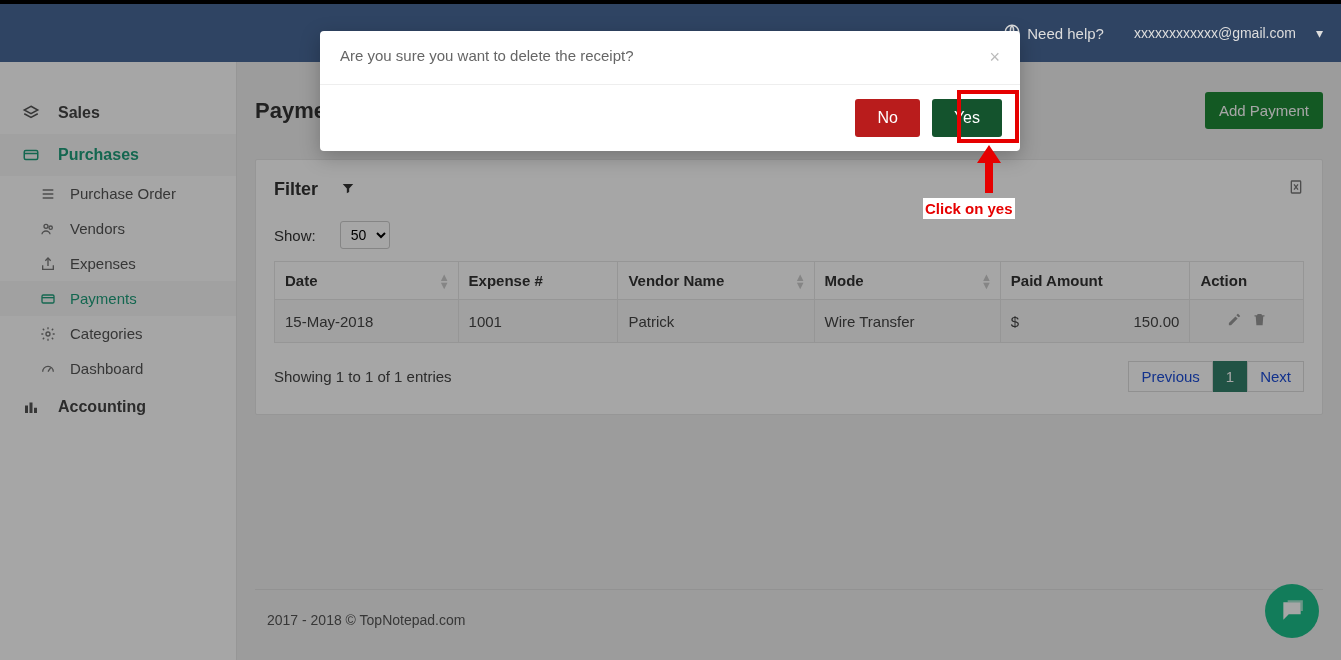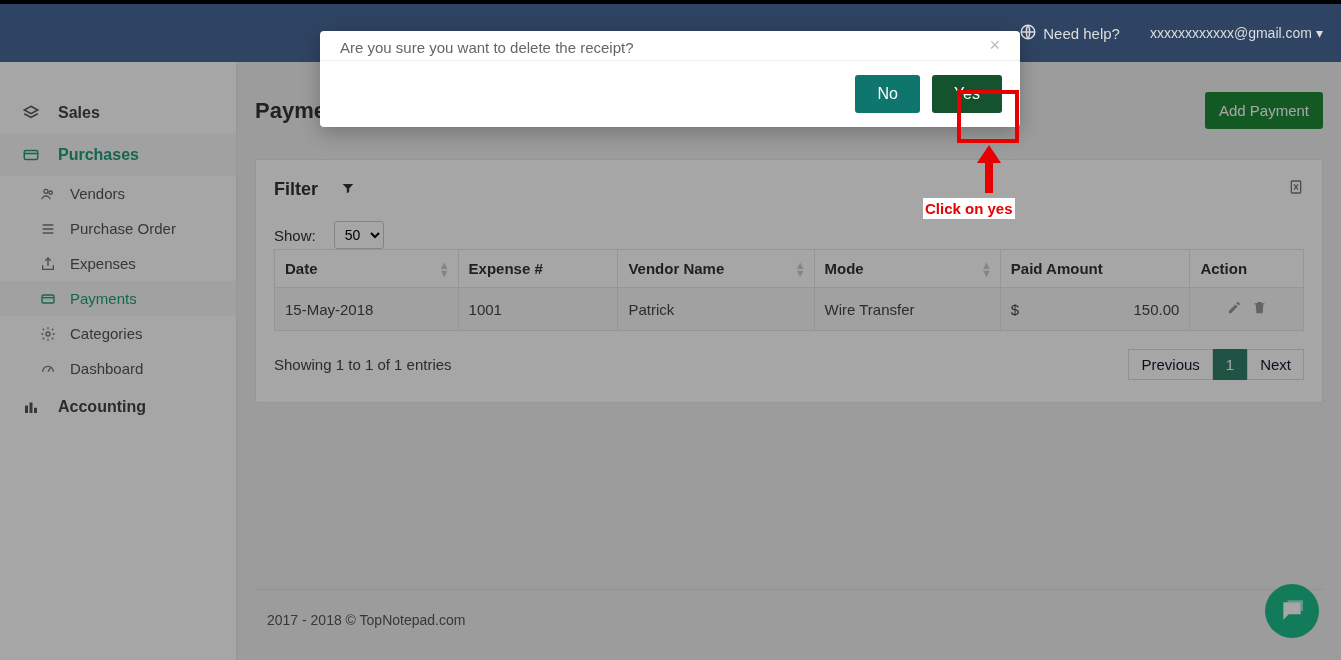--- a/index.html
+++ b/index.html
@@ -30,21 +30,21 @@
   color: #e8e8e8;
   font-weight: 400;
 }
 .logo .big { font-size: 30px; font-weight: 600; }
 .logo .cap { font-variant: small-caps; }
 .header-spacer { flex: 1; }
 .need-help {
   display: flex; align-items: center; gap: 6px;
   color: #ddd; font-size: 15px; margin-right: 30px;
 }
-.user-email { color: #ddd; font-size: 14px; display:flex; align-items:center; gap:4px;}
+.user-email { color: #ddd; font-size: 14px; display:flex; align-items:center; gap:20px;}
 
 .body-wrap { display: flex; height: calc(100% - 62px); }
 
 .sidebar {
   width: 237px;
   background: #fff;
   border-right: 1px solid #e6e6e6;
   padding-top: 30px;
 }
 .nav-item {
@@ -92,21 +92,21 @@
 }
 .filter-row {
   display: flex; align-items: center;
   font-size: 18px; font-weight: 600; color: #333;
   margin-bottom: 20px;
 }
 .filter-row .fl { margin-right: 23px; }
 .export-icon {
   margin-left: auto; color: #777;
 }
-.show-row { display: flex; align-items: center; gap: 18px; font-size: 15px; color: #333;}
+.show-row { display: flex; align-items: center; gap: 24px; margin-bottom: 12px; font-size: 15px; color: #333;}
 .show-row select {
   border: 1px solid #ccc; border-radius: 3px;
   padding: 4px 6px; font-size: 14px; background: #fff;
 }
 
 table.data {
   width: 100%; border-collapse: collapse; font-size: 15px;
 }
 table.data th {
   text-align: left; padding: 10px 10px;
@@ -129,21 +129,21 @@
 .amt-cell .cur { float: left; }
 .action-cell { text-align: center; color: #999; }
 .action-cell span { margin: 0 3px; }
 
 .table-foot {
   display: flex; align-items: center; margin-top: 18px;
   font-size: 15px; color: #444;
 }
 .pager { margin-left: auto; display: flex; }
 .pager .pg {
-  border: 1px solid #ddd; padding: 6px 12px; color: #0f172a; background:#fff;
+  border: 1px solid #ddd; padding: 6px 12px; color: #1d4ed8; background:#fff;
 }
 .pager .pg.active { background: #33806a; color: #fff; border-color:#33806a;}
 
 .footer {
   border-top: 1px solid #e0e0e0;
   padding: 22px 12px;
   color: #555; font-size: 14px;
   margin-top: auto;
 }
 
@@ -157,30 +157,30 @@
 
 .modal {
   position: absolute;
   left: 320px; top: 31px; width: 700px;
   background: #fff;
   border-radius: 4px;
   z-index: 10;
   box-shadow: 0 6px 20px rgba(0,0,0,.25);
 }
 .modal-head {
-  padding: 4px 20px; border-bottom: 1px solid #eee;
+  padding: 16px 20px; border-bottom: 1px solid #eee;
   color: #666; font-size: 15px;
-  display:flex; align-items:flex-end;
+  display:flex; align-items:flex-start;
 }
 .modal-close { margin-left:auto; color:#bbb; font-size:18px; cursor:pointer;}
 .modal-foot {
   padding: 14px 18px; display:flex; justify-content:flex-end; gap:12px;
 }
 .btn-no {
-  background:#0f766e; color:#fff; border:none; border-radius:3px;
+  background:#b91c1c; color:#fff; border:none; border-radius:3px;
   padding:0 22px; font-size:16px;
 }
 .btn-yes {
   background:#14532d; color:#fff; border:none; border-radius:3px;
   padding:10px 22px; font-size:16px;
 }
 .yes-highlight {
   position:absolute;
   border:4px solid #e60000;
   pointer-events:none;
@@ -243,34 +243,34 @@
             <rect x="3" y="6" width="18" height="12" rx="2"></rect>
             <path d="M3 10h18"></path>
           </svg>
       </span>
       <span>Purchases</span>
     </div>
 
     <div class="sub-item">
       <span class="nav-icon">
         <svg width="16" height="16" viewBox="0 0 24 24" fill="none" stroke="#777" stroke-width="2">
+            <path d="M4 6h16M4 12h16M4 18h16"></path>
+          </svg>
+      </span>
+      <span>Purchase Order</span>
+    </div>
+    <div class="sub-item">
+      <span class="nav-icon">
+        <svg width="16" height="16" viewBox="0 0 24 24" fill="none" stroke="#777" stroke-width="2">
             <circle cx="9" cy="8" r="3"></circle>
             <circle cx="16" cy="10" r="2.5"></circle>
             <path d="M3 20c0-3 3-5 6-5s6 2 6 5"></path>
           </svg>
       </span>
       <span>Vendors</span>
-    </div>
-    <div class="sub-item">
-      <span class="nav-icon">
-        <svg width="16" height="16" viewBox="0 0 24 24" fill="none" stroke="#777" stroke-width="2">
-            <path d="M4 6h16M4 12h16M4 18h16"></path>
-          </svg>
-      </span>
-      <span>Purchase Order</span>
     </div>
     <div class="sub-item">
       <span class="nav-icon">
         <svg width="16" height="16" viewBox="0 0 24 24" fill="none" stroke="#777" stroke-width="2">
             <path d="M4 14v6h16v-6"></path>
             <path d="M12 3v12"></path>
             <path d="M8 7l4-4 4 4"></path>
           </svg>
       </span>
       <span>Expenses</span>

